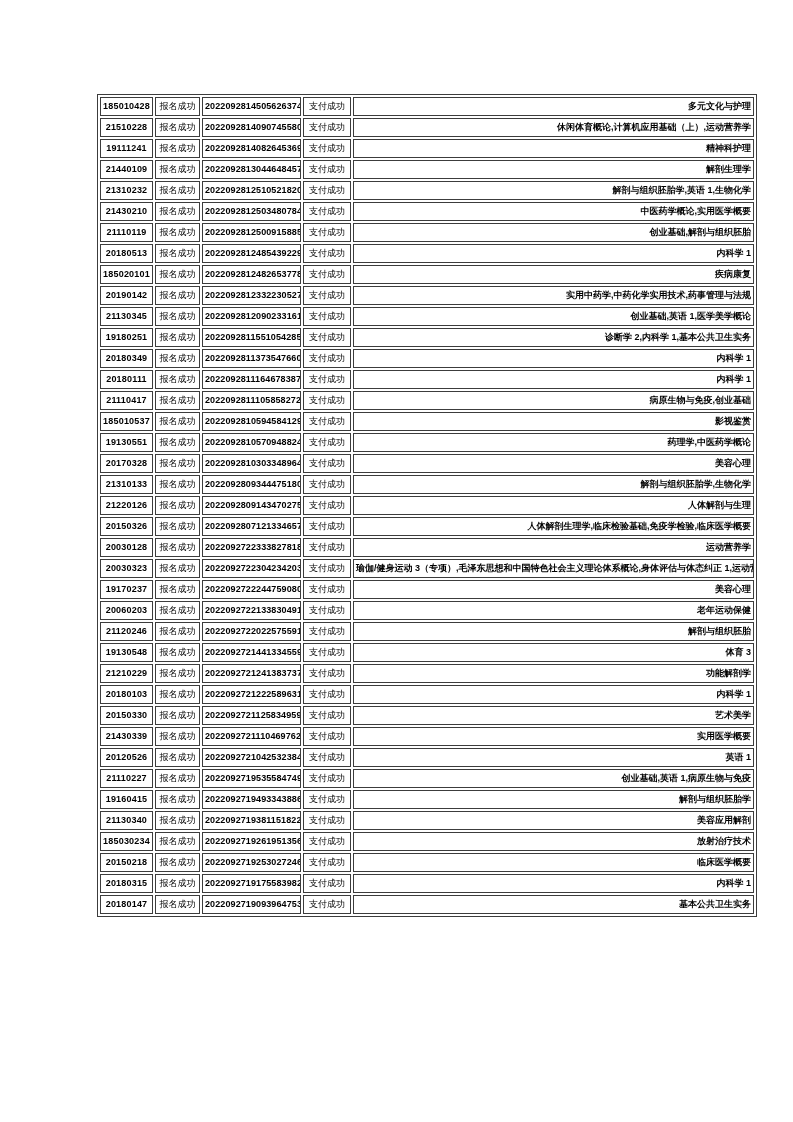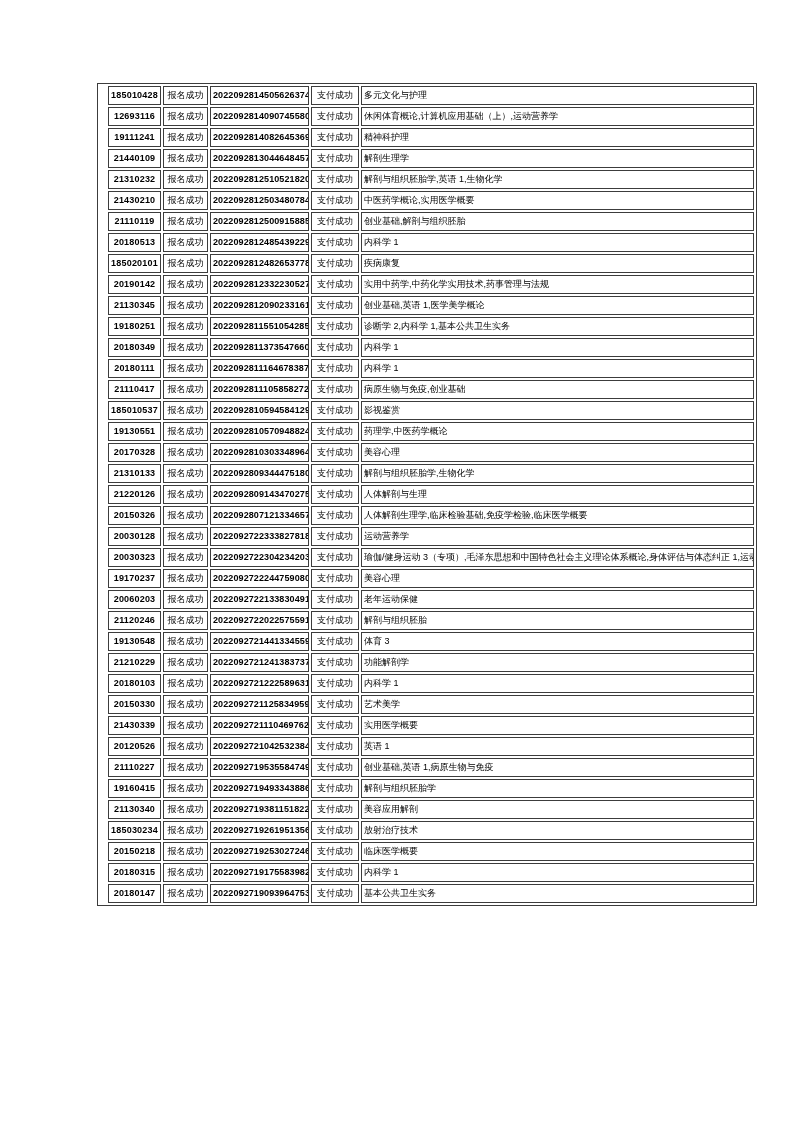--- a/index.html
+++ b/index.html
@@ -12,27 +12,26 @@
     width: 793px;
     height: 1122px;
     background: #ffffff;
     font-family: "Liberation Sans", sans-serif;
     color: #000000;
     overflow: hidden;
   }
   table.reg-table {
     position: absolute;
     left: 97px;
-    top: 83px;
+    top: 94px;
     width: 660px;
     border-collapse: separate;
     border-spacing: 2px;
     border: 1px solid #3c3c3c;
     table-layout: fixed;
-    padding-left: 8px;
   }
   table.reg-table td {
     border: 1px solid #3c3c3c;
     height: 17px;
     font-size: 9px;
     line-height: 11px;
     vertical-align: middle;
     padding: 0 2px;
     white-space: nowrap;
     overflow: hidden;
@@ -45,23 +44,23 @@
   td.status {
     text-align: center;
     font-weight: normal;
   }
   td.order {
     text-align: right;
     font-weight: bold;
     letter-spacing: 0.1px;
   }
   td.courses {
-    text-align: left;
+    text-align: right;
     padding: 0 6px;
-    font-weight: normal;
+    font-weight: bold;
   }
 </style>
 </head>
 <body>
 
 <div class="page">
   <table class="reg-table">
     <colgroup>
       <col style="width:53px">
       <col style="width:45px">
@@ -71,21 +70,21 @@
     </colgroup>
     <tbody>
         <tr>
           <td class="id">185010428</td>
           <td class="status">报名成功</td>
           <td class="order">2022092814505626374</td>
           <td class="status">支付成功</td>
           <td class="courses">多元文化与护理</td>
         </tr>
         <tr>
-          <td class="id">12693116</td>
+          <td class="id">21510228</td>
           <td class="status">报名成功</td>
           <td class="order">2022092814090745580</td>
           <td class="status">支付成功</td>
           <td class="courses">休闲体育概论,计算机应用基础（上）,运动营养学</td>
         </tr>
         <tr>
           <td class="id">19111241</td>
           <td class="status">报名成功</td>
           <td class="order">2022092814082645369</td>
           <td class="status">支付成功</td>

